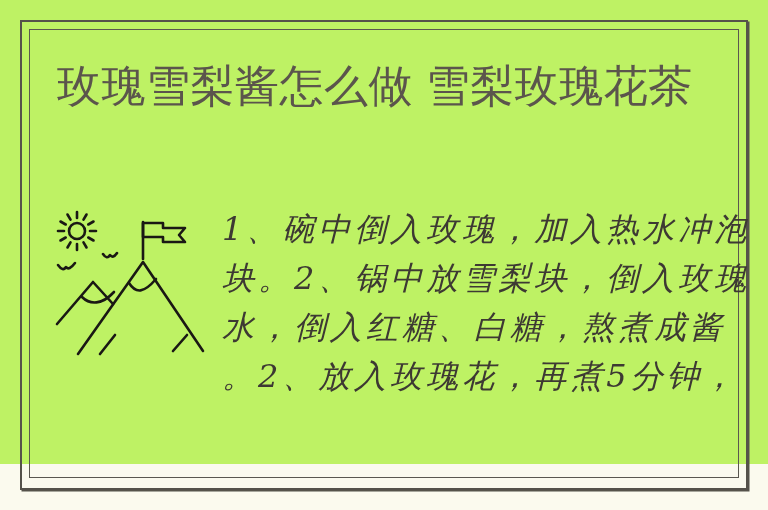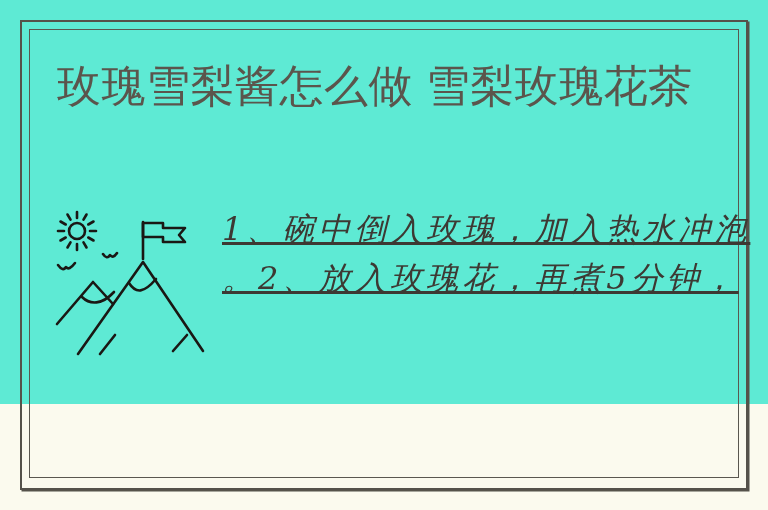--- a/index.html
+++ b/index.html
@@ -2,22 +2,22 @@
 <html><head>
 <meta charset="utf-8">
 <style>
   html,body{margin:0;padding:0;}
   body{
     width:768px;height:510px;overflow:hidden;
     font-family:"Liberation Sans",sans-serif;
     background:#fbfaee;
   }
   .page{
-    position:relative;width:768px;height:404px;
-    background:#5eead4;
+    position:relative;width:768px;height:464px;
+    background:#bef264;
   }
   .card-border{
     position:absolute;left:20px;top:20px;width:724px;height:466px;
     border:2px solid #55524a;
     box-shadow:1.5px 1.5px 0 #55524a;
     background:transparent;
   }
   .card-inner-border{
     position:absolute;left:29px;top:29px;width:708px;height:447px;
     border:1.5px solid #5a574f;
@@ -34,21 +34,21 @@
     position:absolute;left:38px;top:193px;width:190px;height:175px;
   }
   .illustration svg{display:block;width:190px;height:175px;}
   .body-text{
     position:absolute;left:222px;top:205px;width:525px;
     font-family:"DejaVu Serif",serif;
     font-style:italic;
     font-size:32px;line-height:49px;
     color:#3d3933;letter-spacing:4px;
   }
-  .body-line{white-space:nowrap;text-decoration:underline;}
+  .body-line{white-space:nowrap;}
 </style>
 </head>
 <body>
 
 <div class="page">
 
   <div class="card-border"></div>
   <div class="card-inner-border"></div>
 
   <h1 class="article-title">
@@ -92,16 +92,18 @@
       <path d="M65,61 Q69,67 72,62 Q75,66 79,60"></path>
       <path d="M20,72 Q25,79 28,74 Q31,78 37,70"></path>
 
       <line x1="62" y1="161" x2="77" y2="142"></line>
       <line x1="135" y1="158" x2="149" y2="142"></line>
     </svg>
   </div>
 
   <div class="body-text">
     <div class="body-line">1、碗中倒入玫瑰，加入热水冲泡</div>
+    <div class="body-line">块。2、锅中放雪梨块，倒入玫瑰</div>
+    <div class="body-line">水，倒入红糖、白糖，熬煮成酱</div>
     <div class="body-line">。2、放入玫瑰花，再煮5分钟，</div>
   </div>
 
 </div>
 
 </body></html>

